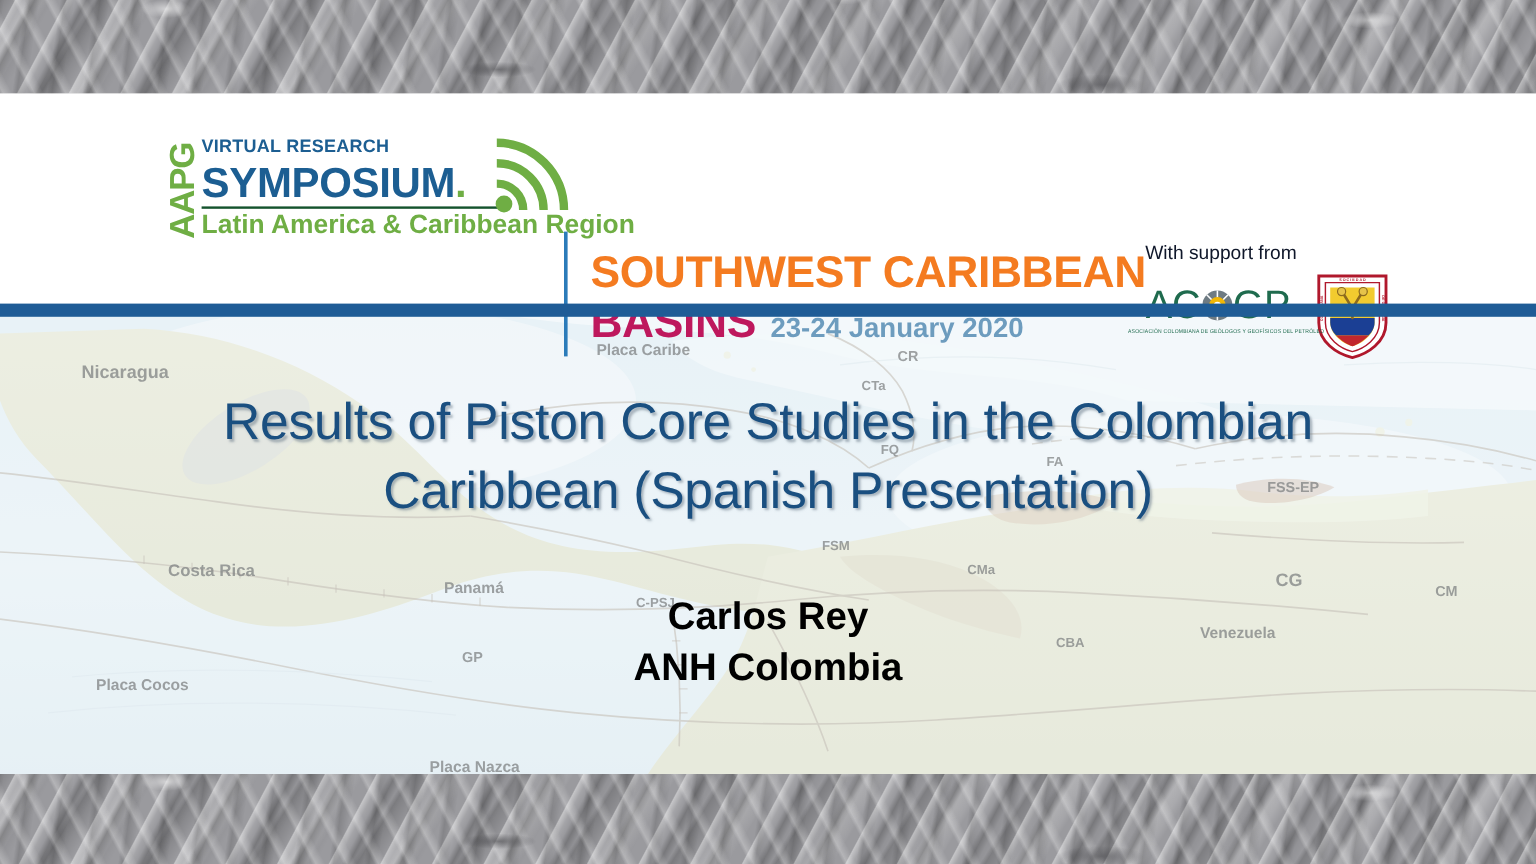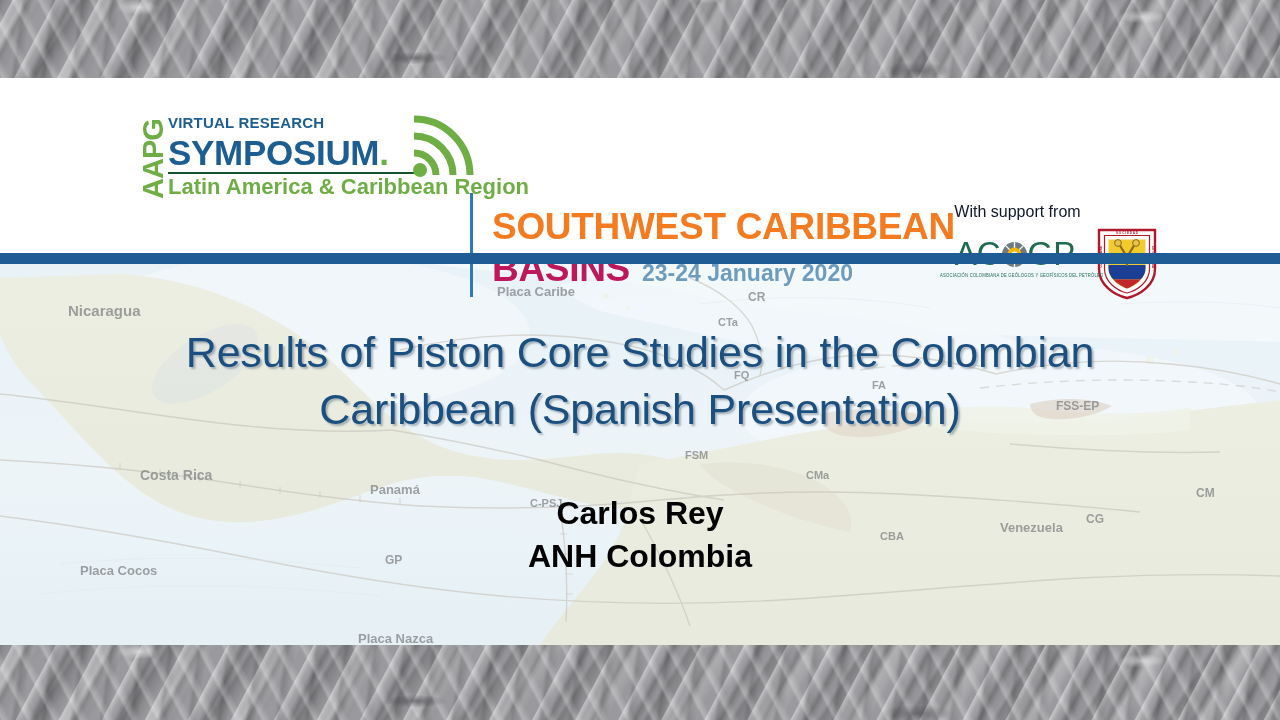--- a/index.html
+++ b/index.html
@@ -534,25 +534,25 @@
         <div class="map-label" style="left: 68px; top: 38px; font-size: 15px;">Nicaragua</div>
         <div class="map-label" style="left: 497px; top: 20px; font-size: 13px;">Placa Caribe</div>
         <div class="map-label" style="left: 748px; top: 26px; font-size: 12px;">CR</div>
         <div class="map-label" style="left: 718px; top: 52px; font-size: 11px;">CTa</div>
         <div class="map-label" style="left: 140px; top: 203px; font-size: 14px;">Costa Rica</div>
         <div class="map-label" style="left: 734px; top: 105px; font-size: 11px;">FQ</div>
         <div class="map-label" style="left: 872px; top: 115px; font-size: 11px;">FA</div>
         <div class="map-label" style="left: 1056px; top: 135px; font-size: 12px;">FSS-EP</div>
         <div class="map-label" style="left: 665px; top: 185px; font-size: 11px; padding-left: 20px;">FSM</div>
         <div class="map-label" style="left: 806px; top: 205px; font-size: 11px;">CMa</div>
-        <div class="map-label" style="left: 1086px; top: 211px; font-size: 12px; margin-top: 37px;">CG</div>
+        <div class="map-label" style="left: 1063px; top: 211px; font-size: 15px;">CG</div>
         <div class="map-label" style="left: 1196px; top: 222px; font-size: 12px;">CM</div>
         <div class="map-label" style="left: 370px; top: 218px; font-size: 13px;">Panamá</div>
         <div class="map-label" style="left: 530px; top: 233px; font-size: 11px;">C-PSJ</div>
-        <div class="map-label" style="left: 385px; top: 277px; font-size: 12px; margin-top: 12px;">GP</div>
+        <div class="map-label" style="left: 385px; top: 277px; font-size: 12px;">GP</div>
         <div class="map-label" style="left: 880px; top: 266px; font-size: 11px;">CBA</div>
         <div class="map-label" style="left: 1000px; top: 256px; font-size: 13px;">Venezuela</div>
         <div class="map-label" style="left: 80px; top: 299px; font-size: 13px;">Placa Cocos</div>
         <div class="map-label" style="left: 358px; top: 367px; font-size: 13px;">Placa Nazca</div>
       </div>
 
     <div class="slide-title">
       <div>Results of Piston Core Studies in the Colombian</div>
       <div>Caribbean (Spanish Presentation)</div>
     </div>

